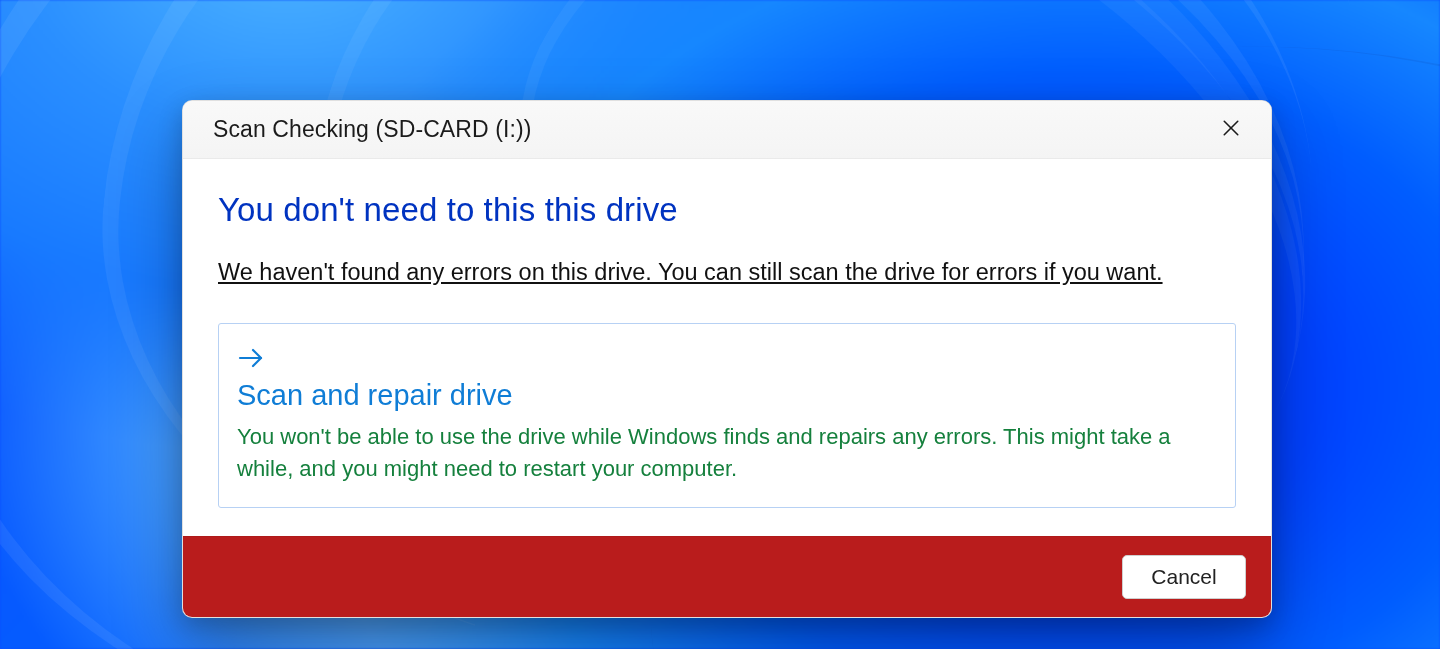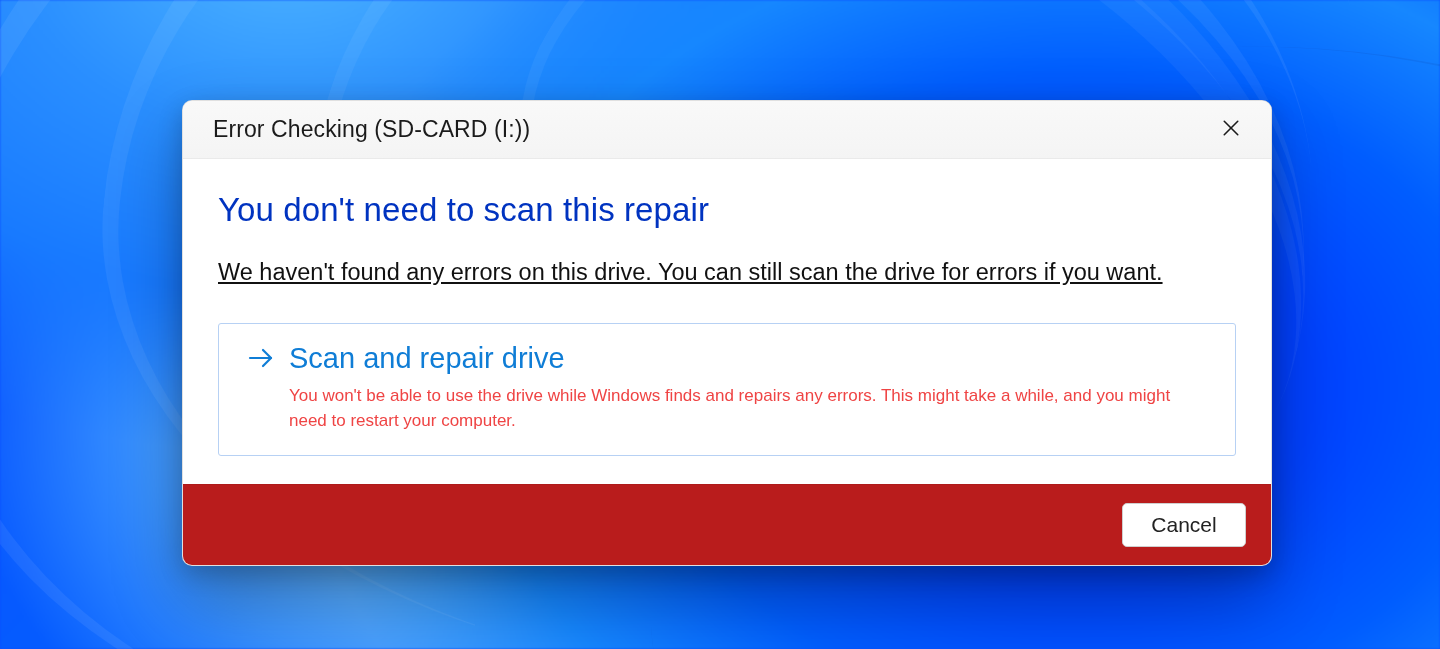--- a/index.html
+++ b/index.html
@@ -90,34 +90,35 @@
     .bodytext {
       font-size: 23.5px;
       color: #111;
       line-height: 1.35;
       margin-bottom: 34px;
       text-decoration: underline;
     }
     .commandlink {
       display: flex;
       align-items: flex-start;
-      gap: 14px;
+      gap: 4px;
       border: 1px solid #b7d1f4;
       border-radius: 3px;
-      padding: 16px 26px 22px 28px;
+      padding: 16px 26px 22px 18px;
       cursor: pointer;
       background: #fff;
       text-align: left;
       width: 100%;
+      flex-direction: column;
     }
     .cl-arrow { flex: 0 0 auto; margin-top: 6px; }
     .cl-arrow svg { width: 28px; height: 24px; }
     .cl-text { flex: 1 1 auto; }
     .cl-title { font-size: 29px; color: #0f7dd6; line-height: 1.25; margin-bottom: 8px; font-weight: 400; }
-    .cl-desc  { font-size: 17px;  color: #ef4444; line-height: 1.45; }
+    .cl-desc  { font-size: 22px;  color: #15803d; line-height: 1.45; }
 
     .footer {
       display: flex;
       justify-content: flex-end;
       align-items: center;
       background: #b91c1c;
       border-top: 1px solid rgba(0,0,0,0.06);
       padding: 18px 25px;
     }
     .btn {
@@ -139,33 +140,33 @@
 <div class="petal p1"></div>
 <div class="petal p2"></div>
 <div class="petal p3"></div>
 <div class="petal p4"></div>
 <div class="petal p5"></div>
 <div class="petal p6"></div>
 <div class="petal p7"></div>
 
 <div class="dialog">
   <div class="titlebar">
-    <div class="titlebar-title">Error Checking (SD-CARD (I:))</div>
+    <div class="titlebar-title">Scan Checking (SD-CARD (I:))</div>
     <button class="close-btn" type="button" aria-label="Close">
       <span>
         <svg viewBox="0 0 16 16" fill="none" stroke="#1b1b1b" stroke-width="1.4" stroke-linecap="round">
           <line x1="2" y1="2" x2="14" y2="14"></line>
           <line x1="14" y1="2" x2="2" y2="14"></line>
         </svg>
       </span>
     </button>
   </div>
 
   <div class="content">
-    <h1 class="headline">You don't need to scan this repair</h1>
+    <h1 class="headline">You don't need to this this drive</h1>
     <p class="bodytext">We haven't found any errors on this drive. You can still scan the drive for errors if you want.</p>
 
     <button class="commandlink" type="button">
       <span class="cl-arrow">
         <svg viewBox="0 0 28 24" fill="none" stroke="#0f7dd6" stroke-width="2.2" stroke-linecap="round" stroke-linejoin="round">
           <line x1="3" y1="12" x2="24" y2="12"></line>
           <polyline points="16,4 24,12 16,20"></polyline>
         </svg>
       </span>
       <span class="cl-text">

